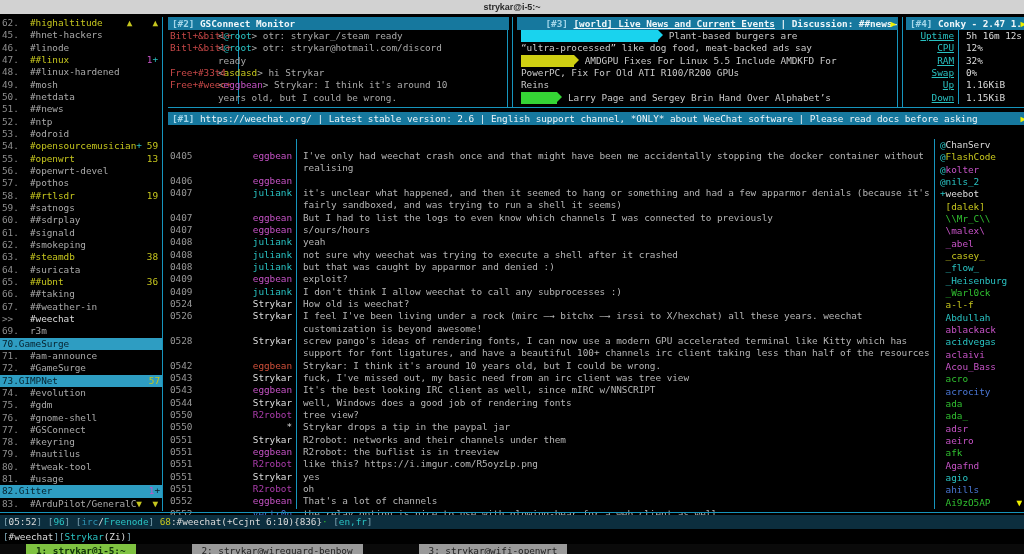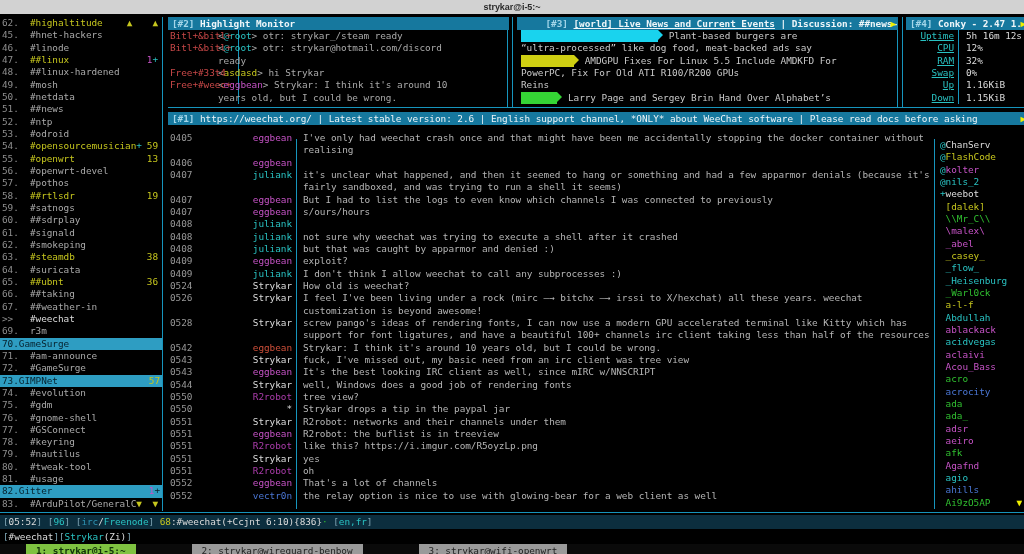--- a/index.html
+++ b/index.html
@@ -48,21 +48,21 @@
   .nhead{color:#c9c9c9;}
   
   #conky-rows{position:absolute;left:906px;top:30px;width:118px;}
   .ckrow{display:flex;}
   .cklab{width:48px;text-align:right;color:#29c2c2;text-decoration:underline;}
   .ckval{margin-left:12px;color:#dcdcdc;}
   
   #topicbar{position:absolute;left:168px;top:112px;width:856px;height:13px;line-height:13px;
             background:var(--tbar);color:#eef6f9;white-space:pre;overflow:hidden;padding-left:4px;}
   
-  #chat{position:absolute;left:170px;top:132px;width:762px;}
+  #chat{position:absolute;left:170px;top:150px;width:762px;}
   .crow{display:flex;}
   .cts{width:30px;color:#979797;flex:none;}
   .cnick{width:92px;text-align:right;flex:none;}
   .cmsg{margin-left:11px;color:#b5b5b5;flex:1;overflow:hidden;}
   
   #nicklist{position:absolute;left:940px;top:139px;width:84px;}
   .nprefix{color:#29c2c2}
   .nl-arrow{position:absolute;right:2px;top:0;color:#f0f000;}
   
   #statusbar{position:absolute;left:0;top:515px;width:1024px;height:14px;line-height:14px;
@@ -126,21 +126,21 @@
       <div class="row brow"><span class="bnum">81.  </span><span class="c-fg">#usage</span></div>
       <div class="row brow sel"><span class="bnum">82.</span><span class="c-black">Gitter</span><span class="bcount"><span class="c-magenta">1</span><span class="c-black">+</span></span></div>
       <div class="row brow"><span class="bnum">83.  </span><span class="c-fg">#ArduPilot/GeneralC</span><span class="c-yellow">▼</span><span class="bcount c-yellow">▼</span></div>
     </div>
 
   <div class="vline" style="left:162px;top:17px;height:494px;"></div>
   <div class="dline" style="left:507px;top:17px;height:90px;"></div>
   <div class="dline" style="left:897px;top:17px;height:90px;"></div>
   <div class="hline" style="left:168px;top:107px;width:856px;"></div>
 
-  <div class="ptitle" style="left:168px;width:337px;"><span class="pnum">[#2]</span> <span>Highlight Monitor</span></div>
+  <div class="ptitle" style="left:168px;width:337px;"><span class="pnum">[#2]</span> <span>GSConnect Monitor</span></div>
   <div class="vline" style="left:238px;top:30px;height:74px;"></div>
   <div id="hl-rows">
       <div class="row hrow"><span class="hpre">Bitl+&amp;bitl+</span><span><span class="c-fg">&lt;</span><span class="c-cyan">@root</span><span class="c-fg">&gt; </span><span class="c-fg">otr: strykar_/steam ready</span></span></div>
       <div class="row hrow"><span class="hpre">Bitl+&amp;bitl+</span><span><span class="c-fg">&lt;</span><span class="c-cyan">@root</span><span class="c-fg">&gt; </span><span class="c-fg">otr: strykar@hotmail.com/discord</span></span></div>
       <div class="row hrow"><span class="hpre"></span><span><span class="c-fg">ready</span></span></div>
       <div class="row hrow"><span class="hpre">Free+#33t4</span><span><span class="c-fg">&lt;</span><span class="c-yellow">asdasd</span><span class="c-fg">&gt; </span><span class="c-fg">hi Strykar</span></span></div>
       <div class="row hrow"><span class="hpre">Free+#weec+</span><span><span class="c-fg">&lt;</span><span class="c-magenta">eggbean</span><span class="c-fg">&gt; </span><span class="c-fg">Strykar: I think it's around 10</span></span></div>
       <div class="row hrow"><span class="hpre"></span><span><span class="c-fg">years old, but I could be wrong.</span></span></div>
     </div>
 
@@ -168,21 +168,21 @@
   <div id="topicbar"><span class="pnum">[#1]</span> <span>https://weechat.org/ | Latest stable version: 2.6 | English support channel, *ONLY* about WeeChat software | Please read docs before asking</span><span class="parrow">▶</span></div>
 
   <div id="chat">
       <div class="row crow"><span class="cts">0405</span><span class="cnick c-magenta">eggbean</span><span class="cmsg">I've only had weechat crash once and that might have been me accidentally stopping the docker container without</span></div>
       <div class="row crow"><span class="cts"></span><span class="cnick c-fg"></span><span class="cmsg">realising</span></div>
       <div class="row crow"><span class="cts">0406</span><span class="cnick c-magenta">eggbean</span></div>
       <div class="row crow"><span class="cts">0407</span><span class="cnick c-cyan">juliank</span><span class="cmsg">it's unclear what happened, and then it seemed to hang or something and had a few apparmor denials (because it's</span></div>
       <div class="row crow"><span class="cts"></span><span class="cnick c-fg"></span><span class="cmsg">fairly sandboxed, and was trying to run a shell it seems)</span></div>
       <div class="row crow"><span class="cts">0407</span><span class="cnick c-magenta">eggbean</span><span class="cmsg">But I had to list the logs to even know which channels I was connected to previously</span></div>
       <div class="row crow"><span class="cts">0407</span><span class="cnick c-magenta">eggbean</span><span class="cmsg">s/ours/hours</span></div>
-      <div class="row crow"><span class="cts">0408</span><span class="cnick c-cyan">juliank</span></div>
+      <div class="row crow"><span class="cts">0408</span><span class="cnick c-cyan">juliank</span><span class="cmsg">yeah</span></div>
       <div class="row crow"><span class="cts">0408</span><span class="cnick c-cyan">juliank</span><span class="cmsg">not sure why weechat was trying to execute a shell after it crashed</span></div>
       <div class="row crow"><span class="cts">0408</span><span class="cnick c-cyan">juliank</span><span class="cmsg">but that was caught by apparmor and denied :)</span></div>
       <div class="row crow"><span class="cts">0409</span><span class="cnick c-magenta">eggbean</span><span class="cmsg">exploit?</span></div>
       <div class="row crow"><span class="cts">0409</span><span class="cnick c-cyan">juliank</span><span class="cmsg">I don't think I allow weechat to call any subprocesses :)</span></div>
       <div class="row crow"><span class="cts">0524</span><span class="cnick c-white">Strykar</span><span class="cmsg">How old is weechat?</span></div>
       <div class="row crow"><span class="cts">0526</span><span class="cnick c-white">Strykar</span><span class="cmsg">I feel I've been living under a rock (mirc —→ bitchx —→ irssi to X/hexchat) all these years. weechat</span></div>
       <div class="row crow"><span class="cts"></span><span class="cnick c-fg"></span><span class="cmsg">customization is beyond awesome!</span></div>
       <div class="row crow"><span class="cts">0528</span><span class="cnick c-white">Strykar</span><span class="cmsg">screw pango's ideas of rendering fonts, I can now use a modern GPU accelerated terminal like Kitty which has</span></div>
       <div class="row crow"><span class="cts"></span><span class="cnick c-fg"></span><span class="cmsg">support for font ligatures, and have a beautiful 100+ channels irc client taking less than half of the resources</span></div>
       <div class="row crow"><span class="cts">0542</span><span class="cnick c-hl">eggbean</span><span class="cmsg c-white">Strykar: I think it's around 10 years old, but I could be wrong.</span></div>

